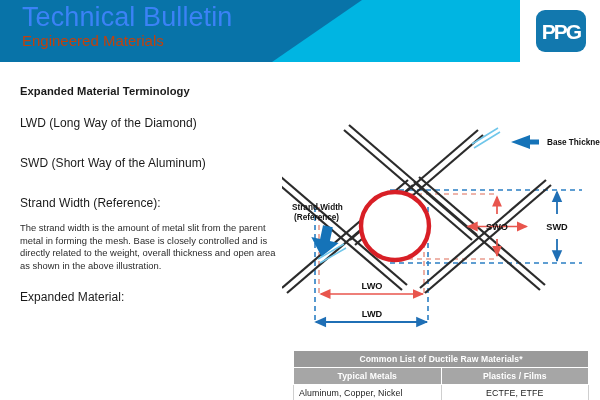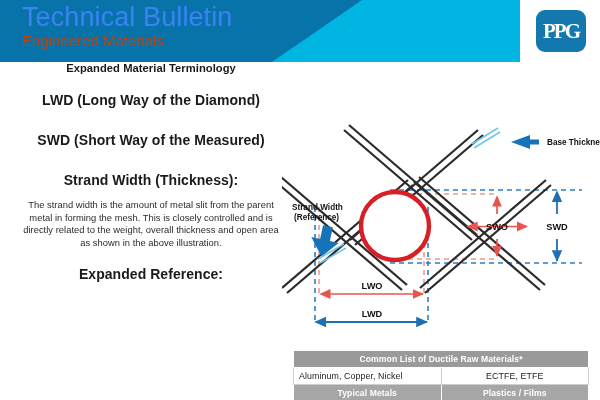--- a/index.html
+++ b/index.html
@@ -15,26 +15,26 @@
   .header-bg{position:absolute;left:0;top:0;width:520px;height:62px;overflow:hidden;}
   .hdr-dark{position:absolute;left:0;top:0;width:520px;height:62px;background:#0873a8;}
   .hdr-cyan{position:absolute;left:0;top:0;width:520px;height:62px;background:#00b5e2;
             clip-path:polygon(362px 0, 520px 0, 520px 62px, 272px 62px);}
   .hdr-text{position:absolute;left:22px;top:4px;z-index:4;}
   .hdr-title{font-size:27px;color:#3b82f6;line-height:26px;letter-spacing:.1px;font-weight:400;}
   .hdr-sub{font-size:15px;color:#c2410c;line-height:19px;margin-top:1px;font-weight:400;}
   .ppg-logo{position:absolute;right:14px;top:10px;width:50px;height:42px;border-radius:9px;
             background:#1278ae;display:flex;align-items:center;justify-content:center;z-index:5;}
   .ppg-logo span{color:#ffffff;font-size:21px;font-weight:bold;letter-spacing:-2.0px;
-                 font-family:Liberation Serif, serif;line-height:21px;}
+                 font-family:Liberation Sans, sans-serif;line-height:21px;}
 
   
-  .left-col{position:absolute;left:20px;top:61px;width:262px;text-align:center;}
+  .left-col{position:absolute;left:20px;top:84px;width:262px;}
   .h-sec{font-size:11.2px;font-weight:bold;color:#1a1a1a;line-height:14px;letter-spacing:.05px;}
-  .h-sub{font-size:14px;font-weight:bold;color:#1a1a1a;line-height:14px;letter-spacing:.05px;}
+  .h-sub{font-size:12px;font-weight:normal;color:#1a1a1a;line-height:14px;letter-spacing:.05px;}
   .body-p{font-size:9.4px;color:#2b2b2b;line-height:12.6px;letter-spacing:.02px;}
   .sp-18{height:18px;}
   .sp-12{height:12px;}
   .sp-14{height:14px;}
 
   
   .diagram{position:absolute;left:282px;top:122px;width:318px;height:215px;}
   .diagram svg{display:block;}
   .dg-label{font-family:"Liberation Sans", sans-serif;font-weight:bold;fill:#111111;}
 
@@ -67,30 +67,30 @@
 </div>
 
 <div class="left-col">
   <div class="h-sec">Expanded Material Terminology</div>
   <div class="sp-18"></div>
 
   <div class="h-sub">LWD (Long Way of the Diamond)</div>
   <div class="sp-12"></div>
   <div class="sp-14"></div>
 
-  <div class="h-sub">SWD (Short Way of the Measured)</div>
+  <div class="h-sub">SWD (Short Way of the Aluminum)</div>
   <div class="sp-12"></div>
   <div class="sp-14"></div>
 
-  <div class="h-sub">Strand Width (Thickness):</div>
+  <div class="h-sub">Strand Width (Reference):</div>
   <div class="sp-12"></div>
-  <div class="body-p">The strand width is the amount of metal slit from the parent metal in forming the mesh. This is closely controlled and is directly related to the weight, overall thickness and open area as shown in the above illustration.</div>
+  <div class="body-p">The strand width is the amount of metal slit from the parent metal in forming the mesh. Base is closely controlled and is directly related to the weight, overall thickness and open area as shown in the above illustration.</div>
   <div class="sp-18"></div>
 
-  <div class="h-sub">Expanded Reference:</div>
+  <div class="h-sub">Expanded Material:</div>
 </div>
 
 <div class="diagram">
   <svg width="318" height="215" viewBox="0 0 318 215" xmlns="http://www.w3.org/2000/svg">
     <defs>
       <marker id="ah-red-e" markerWidth="7" markerHeight="7" refX="6" refY="3.5" orient="auto">
         <path d="M0,0.6 L6.6,3.5 L0,6.4 z" fill="#e8554d"></path>
       </marker>
       <marker id="ah-red-s" markerWidth="7" markerHeight="7" refX="1" refY="3.5" orient="auto">
         <path d="M6.6,0.6 L0,3.5 L6.6,6.4 z" fill="#e8554d"></path>
@@ -178,21 +178,21 @@
     </g>
   </svg>
 </div>
 
 <table class="tbl">
   <tbody>
     <tr>
       <td colspan="2">Common List of Ductile Raw Materials*</td>
     </tr>
     <tr>
+      <td class="sub">Typical Metals</td>
+      <td class="sub">Plastics / Films</td>
+    </tr>
+    <tr>
       <td class="data">Aluminum, Copper, Nickel</td>
       <td class="data ctr">ECTFE, ETFE</td>
-    </tr>
-    <tr>
-      <td class="sub">Typical Metals</td>
-      <td class="sub">Plastics / Films</td>
     </tr>
   </tbody>
 </table>
 
 </body></html>

